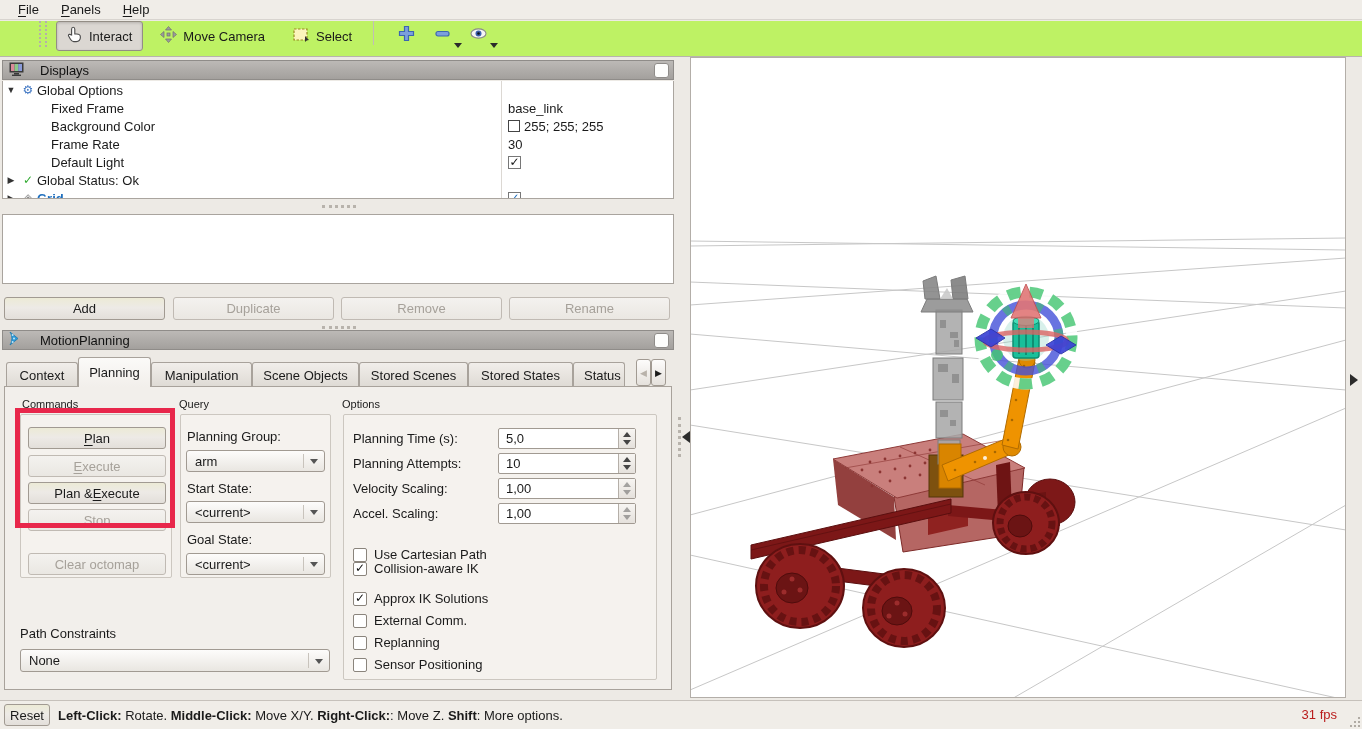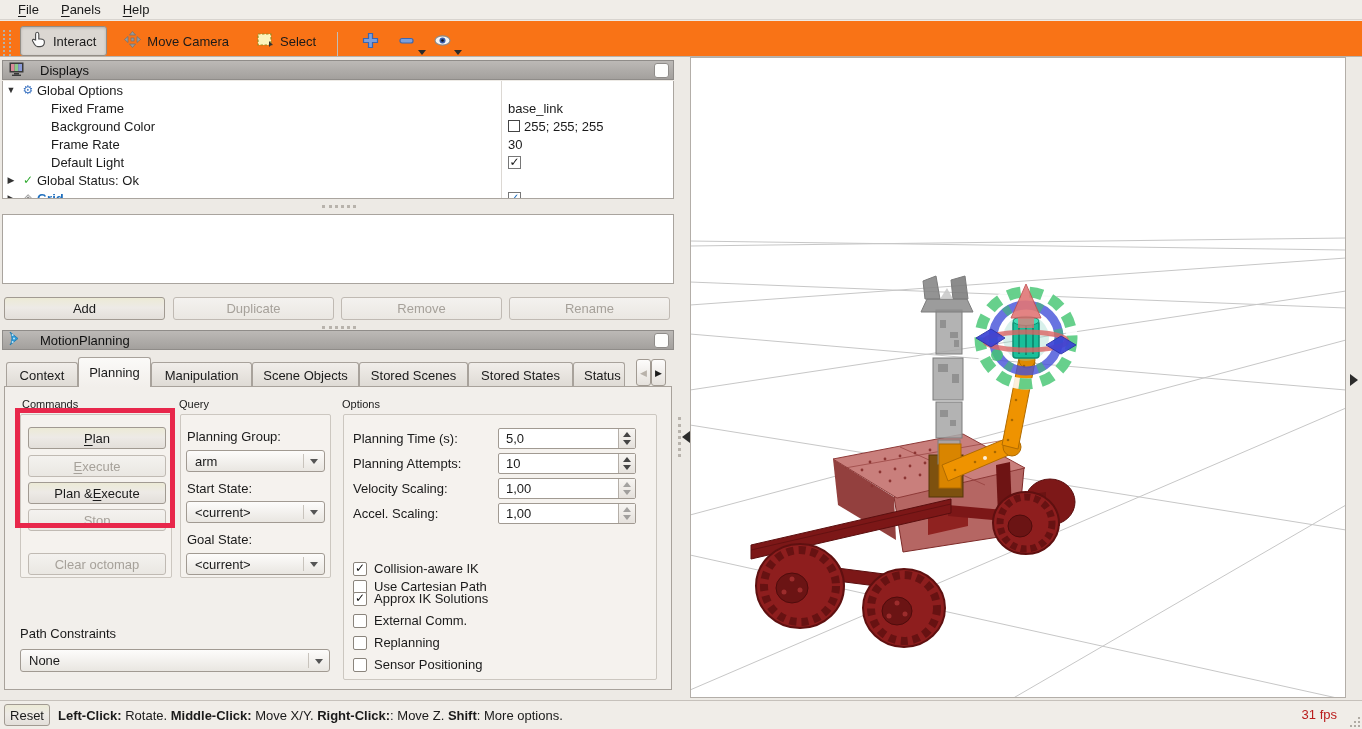--- a/index.html
+++ b/index.html
@@ -6,21 +6,21 @@
   html,body { width:1362px; height:729px; overflow:hidden; }
   body { font-family:"Liberation Sans","DejaVu Sans",sans-serif; font-size:13px; color:#1a1a1a; background:#edeae5; }
   #app { position:relative; width:1362px; height:729px; background:#edeae5; }
 
   
   .menubar { position:absolute; left:0; top:0; width:1362px; height:20px; background:#f0ede8; border-bottom:1px solid #d8d4cf; display:flex; align-items:center; padding-left:8px; gap:2px; }
   .menu-item { padding:16px 10px; cursor:default; }
   .mn { text-decoration:underline; text-underline-offset:2px; }
 
   
-  .toolbar { position:absolute; left:0; top:21px; width:1362px; height:36px; background:#f97316; border-bottom:1px solid #b8b3ad; display:flex; align-items:flex-end; }
+  .toolbar { position:absolute; left:0; top:21px; width:1362px; height:36px; background:#bef264; border-bottom:1px solid #b8b3ad; display:flex; align-items:flex-start;padding-left:36px; }
   .tb-handle { width:8px; height:26px; margin:0 3px; border-left:2px dotted #b5b0a8; border-right:2px dotted #b5b0a8; }
   .tb-btn { display:flex; align-items:center; gap:6px; height:30px; padding:0 10px; margin-left:6px; border:1px solid transparent; border-radius:3px; }
   .tb-btn.pressed { background:#dbd7d2; border:1px solid #938d85; box-shadow:inset 0 1px 3px rgba(0,0,0,.18); }
   .tb-sep { width:1px; height:24px; background:#c2bdb6; margin:0 10px; }
   .tb-ico { position:relative; width:28px; height:28px; display:flex; align-items:center; justify-content:center; margin-left:8px; }
   .dd-caret { position:absolute; right:-6px; bottom:1px; width:0; height:0; border-left:4px solid transparent; border-right:4px solid transparent; border-top:5px solid #2b2b2b; }
 
   
   .panel-header { position:absolute; height:20px; background:linear-gradient(#bcb9b6,#a3a09d); border:1px solid #8f8c89; display:flex; align-items:center; padding:0 6px; gap:16px; }
   .panel-title { font-size:13px; color:#111; }
@@ -344,21 +344,21 @@
     </div>
   <div class="fld-label" style="left:353px; top:506px;">Accel. Scaling:</div>
   <div class="spin dim" style="left:498px; top:503px; width:138px; height:21px;">
       <span>1,00</span>
       <span class="arrows">
         <span class="tri-up"></span>
         <span class="tri-dn"></span>
       </span>
     </div>
 
-  <div class="cb-row" style="left:353px; top:547px;margin-top:32px;">
+  <div class="cb-row" style="left:353px; top:547px;">
       <span class="cb"></span>
       <span>Use Cartesian Path</span>
     </div>
   <div class="cb-row" style="left:353px; top:561px;">
       <span class="cb on"></span>
       <span>Collision-aware IK</span>
     </div>
   <div class="cb-row" style="left:353px; top:591px;">
       <span class="cb on"></span>
       <span>Approx IK Solutions</span>

